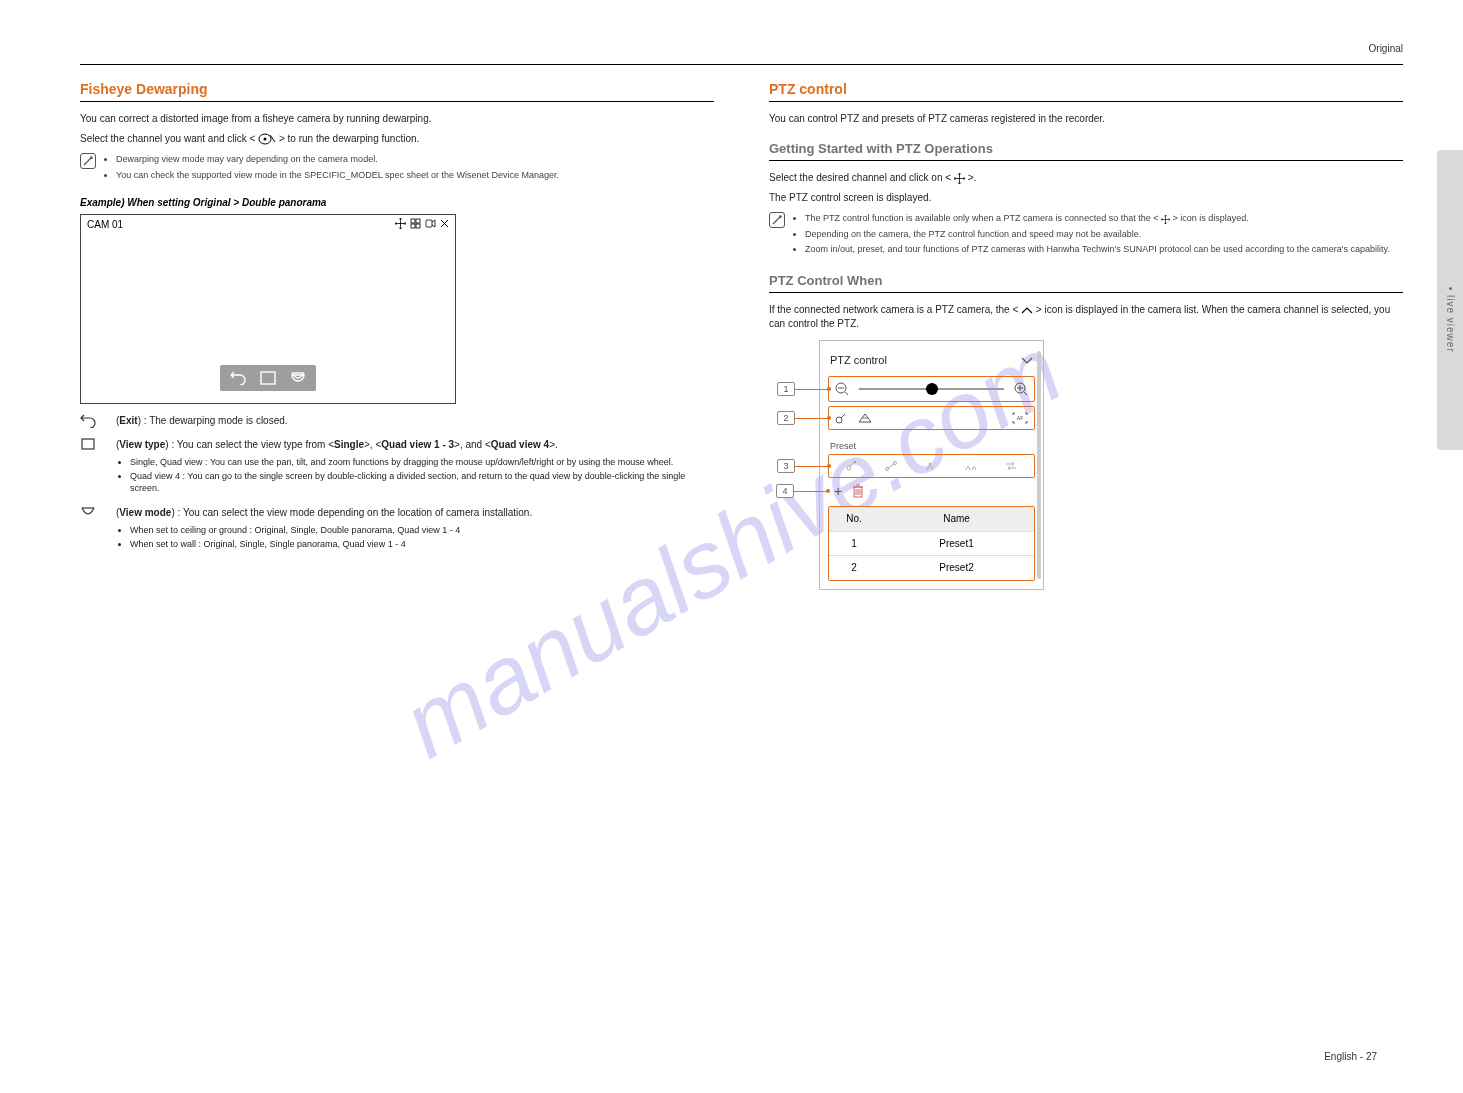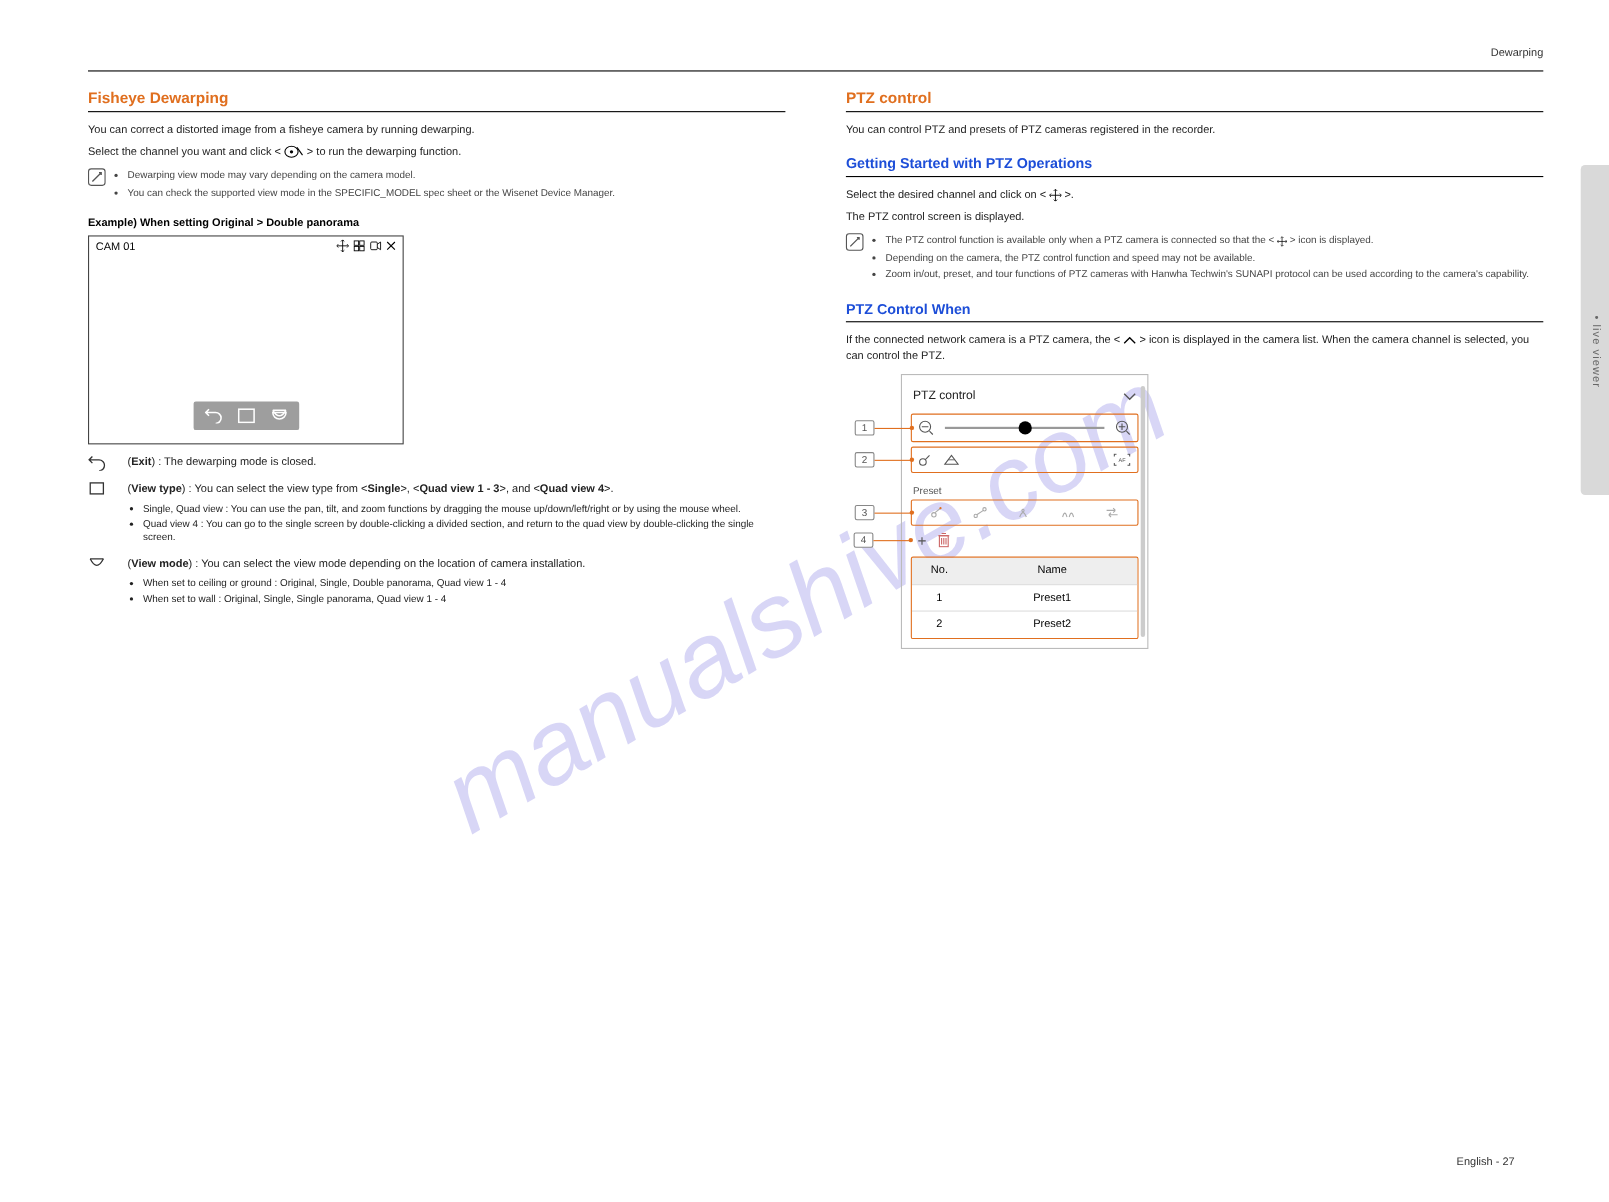--- a/index.html
+++ b/index.html
@@ -63,21 +63,21 @@
     font-weight: bold;
     margin: 0 0 3px 0;
   }
   .title-rule {
     border: none;
     border-top: 1px solid #000;
     margin: 0 0 10px 0;
   }
   .subsection-title {
     font-size: 13px;
-    color: #1d4ed8;
+    color: #737373;
     font-weight: bold;
     margin: 14px 0 3px 0;
   }
   .body-text {
     font-size: 10px;
     color: #222;
     margin-bottom: 6px;
   }
   .note-row {
     display: flex;
@@ -107,23 +107,24 @@
     margin: 0;
     padding: 0 0 0 18px;
     font-size: 9px;
     color: #444;
   }
   .bullet-list li { margin-bottom: 3px; }
   .example-label {
     font-weight: bold;
     font-size: 10px;
     margin: 12px 0 5px 0;
+    font-style: italic;
   }
   .cam-box {
-    width: 287px;
+    width: 376px;
     height: 190px;
     border: 1px solid #444;
     position: relative;
     background: #fff;
     margin-bottom: 10px;
   }
   .cam-box-header {
     position: absolute;
     top: 3px;
     left: 6px;
@@ -316,21 +317,21 @@
 </head>
 <body>
 
 <div class="page">
   <div class="watermark">manualshive.com</div>
 
   <div class="sidetab">
     <div class="sidetab-inner">• live viewer</div>
   </div>
 
-  <div class="header">Dewarping</div>
+  <div class="header">Original</div>
   <hr class="header-rule">
 
   <div class="columns">
 
     <div class="col">
       <div class="section-title">Fisheye Dewarping</div>
       <hr class="title-rule">
 
       <div class="body-text">You can correct a distorted image from a fisheye camera by running dewarping.</div>
       <div class="body-text">

